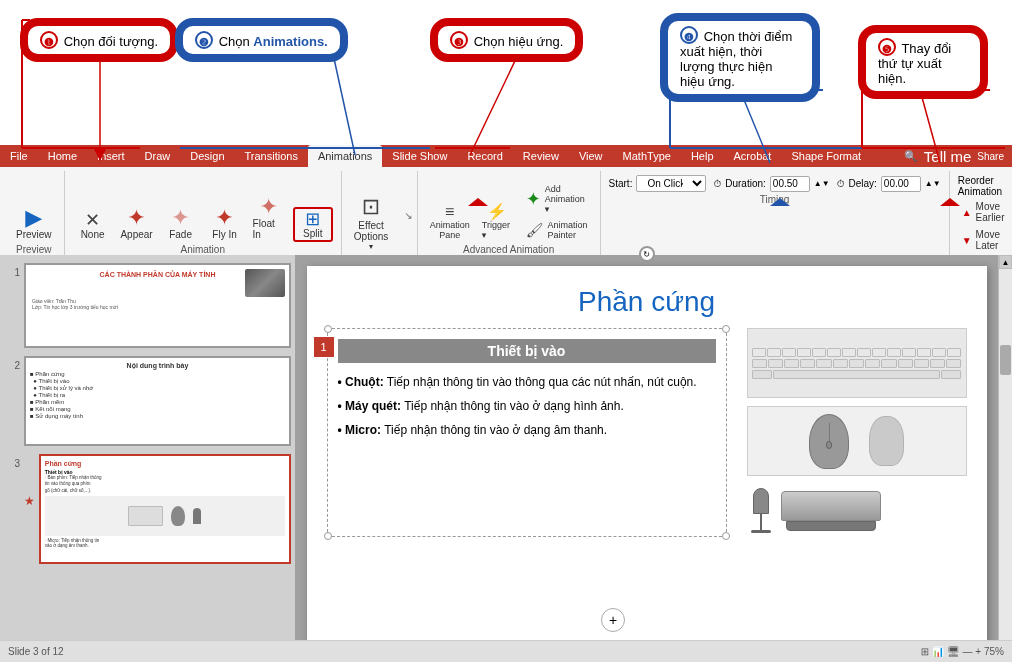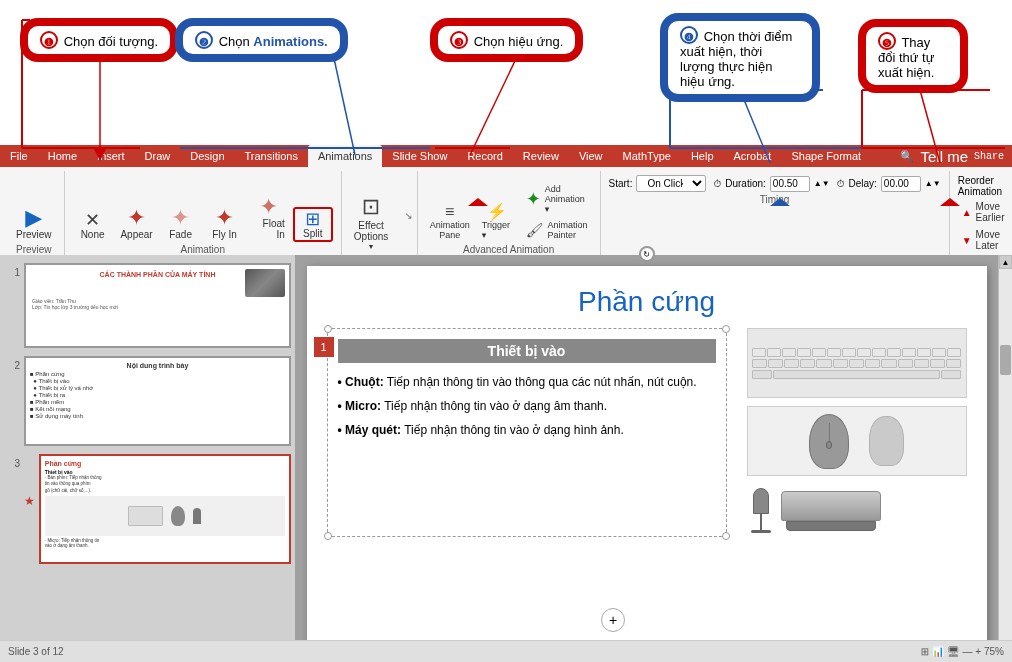--- a/index.html
+++ b/index.html
@@ -33,21 +33,21 @@
       font-weight: 500;
       color: #000;
       white-space: nowrap;
       position: absolute;
     }
 
     .ann1 { left: 20px; top: 10px; border-color: #cc0000; }
     .ann2 { left: 175px; top: 10px; border-color: #2255aa; }
     .ann3 { left: 430px; top: 10px; border-color: #cc0000; }
     .ann4 { left: 660px; top: 5px; border-color: #2255aa; width: 160px; white-space: normal; }
-    .ann5 { left: 858px; top: 11px; border-color: #cc0000; width: 110px; white-space: normal; }
+    .ann5 { left: 858px; top: 17px; border-color: #cc0000; width: 130px; white-space: normal; }
 
     .ann2 .blue-text { color: #2255aa; font-weight: bold; text-align: center; }
 
     
     .ribbon-container {
       position: absolute;
       top: 145px;
       left: 0;
       right: 0;
     }
@@ -554,21 +554,21 @@
     <div class="ribbon-tab">Record</div>
     <div class="ribbon-tab">Review</div>
     <div class="ribbon-tab">View</div>
     <div class="ribbon-tab">MathType</div>
     <div class="ribbon-tab">Help</div>
     <div class="ribbon-tab">Acrobat</div>
     <div class="ribbon-tab">Shape Format</div>
     <div style="margin-left:auto;display:flex;align-items:center;gap:6px;padding-right:8px;">
       <span style="font-size:11px;color:white;">🔍</span>
       <span style="font-size:15px;color:white;">Tell me</span>
-      <span style="font-size:10px;color:white;cursor:pointer;font-family:Liberation Mono, monospace;">Share</span>
+      <span style="font-size:10px;color:white;cursor:pointer;">Share</span>
     </div>
   </div>
 
   <div class="ribbon-body">
 
     <div class="ribbon-group">
       <div class="ribbon-group-buttons">
         <div class="ribbon-btn">
           <span class="btn-icon preview-icon">▶</span>
           <span style="font-size:10px;">Preview</span>
@@ -590,21 +590,21 @@
         <div class="ribbon-btn">
           <span class="btn-icon star" style="opacity:0.5;">✦</span>
           <span style="font-size:10px;">Fade</span>
         </div>
         <div class="ribbon-btn">
           <span class="btn-icon star">✦</span>
           <span style="font-size:10px;">Fly In</span>
         </div>
         <div class="ribbon-btn">
           <span class="btn-icon star" style="opacity:0.7;">✦</span>
-          <span style="font-size:10px;text-align:right;">Float In</span>
+          <span style="font-size:10px;">Float In</span>
         </div>
         <div class="ribbon-btn red-box-outline" style="border-color:#cc0000;">
           <span class="btn-icon" style="font-size:18px;color:#1565c0;">⊞</span>
           <span style="font-size:10px;">Split</span>
         </div>
       </div>
       <div class="ribbon-group-label">Animation</div>
     </div>
 
     <div class="ribbon-group" style="border-right:none;">
@@ -766,22 +766,22 @@
       <div class="slide-content-area">
 
         <div class="slide-text-box">
 
           <div style="position:absolute;left:-14px;top:8px;background:#c0392b;color:white;font-size:11px;width:20px;height:20px;display:flex;align-items:center;justify-content:center;">1</div>
 
           <div style="background:#888;color:white;text-align:center;font-size:14px;font-weight:bold;padding:4px;margin-bottom:10px;">Thiết bị vào</div>
 
           <div class="text-content">
             <p><strong>• Chuột:</strong> Tiếp nhận thông tin vào thông qua các nút nhấn, nút cuộn.</p>
+            <p><strong>• Máy quét:</strong> Tiếp nhận thông tin vào ở dạng hình ảnh.</p>
             <p><strong>• Micro:</strong> Tiếp nhận thông tin vào ở dạng âm thanh.</p>
-            <p><strong>• Máy quét:</strong> Tiếp nhận thông tin vào ở dạng hình ảnh.</p>
           </div>
 
           <div style="position:absolute;top:-4px;left:-4px;width:8px;height:8px;border:1px solid #999;background:white;border-radius:50%;"></div>
           <div style="position:absolute;top:-4px;right:-4px;width:8px;height:8px;border:1px solid #999;background:white;border-radius:50%;"></div>
           <div style="position:absolute;bottom:-4px;left:-4px;width:8px;height:8px;border:1px solid #999;background:white;border-radius:50%;"></div>
           <div style="position:absolute;bottom:-4px;right:-4px;width:8px;height:8px;border:1px solid #999;background:white;border-radius:50%;"></div>
         </div>
 
         <div class="slide-images">
 

